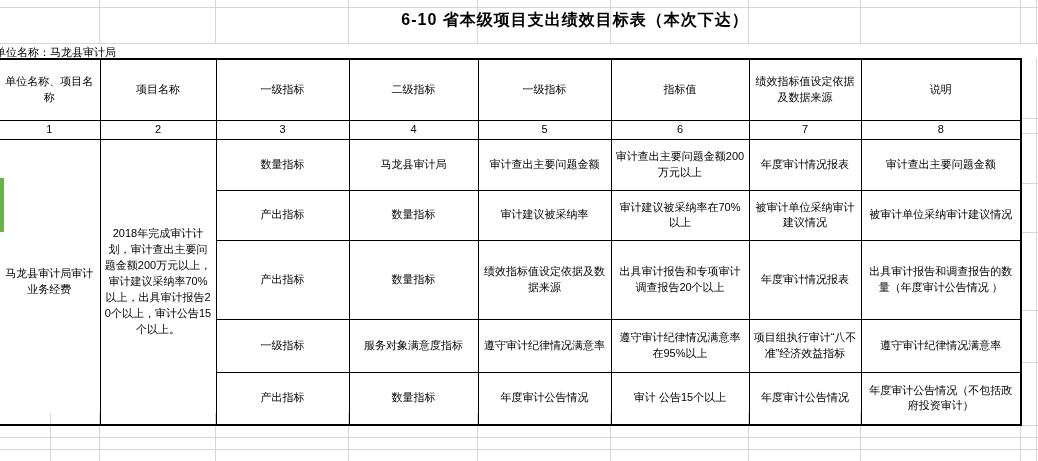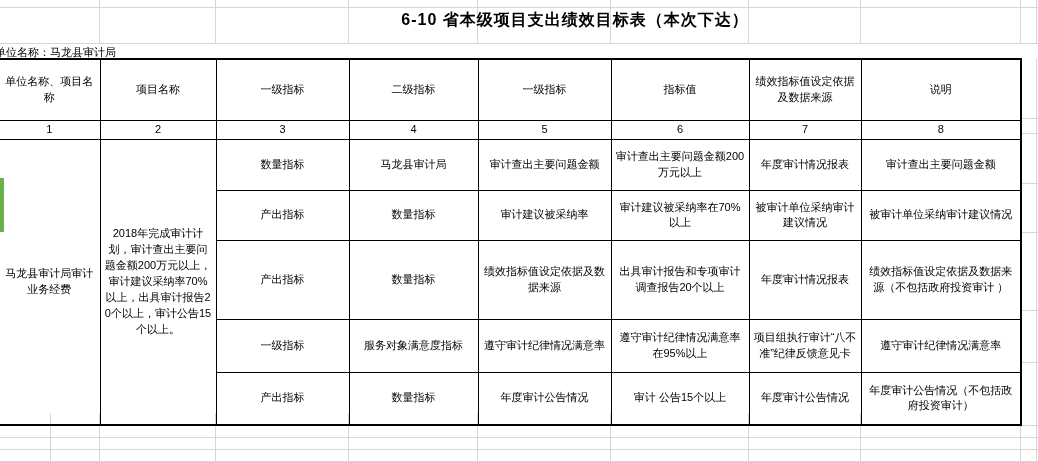--- a/index.html
+++ b/index.html
@@ -153,28 +153,28 @@
         <td>审计建议被采纳率在70%以上</td>
         <td>被审计单位采纳审计建议情况</td>
         <td>被审计单位采纳审计建议情况</td>
       </tr>
       <tr class="r3">
         <td>产出指标</td>
         <td>数量指标</td>
         <td>绩效指标值设定依据及数据来源</td>
         <td>出具审计报告和专项审计调查报告20个以上</td>
         <td>年度审计情况报表</td>
-        <td>绩效指标值设定依据及数据来源（不包括政府投资审计 ）</td>
+        <td>出具审计报告和调查报告的数量（年度审计公告情况 ）</td>
       </tr>
       <tr class="r4">
         <td>一级指标</td>
         <td>服务对象满意度指标</td>
         <td>遵守审计纪律情况满意率</td>
         <td>遵守审计纪律情况满意率在95%以上</td>
-        <td>项目组执行审计“八不准”纪律反馈意见卡</td>
+        <td>项目组执行审计“八不准”经济效益指标</td>
         <td>遵守审计纪律情况满意率</td>
       </tr>
       <tr class="r5">
         <td>产出指标</td>
         <td>数量指标</td>
         <td>年度审计公告情况</td>
         <td>审计 公告15个以上</td>
         <td>年度审计公告情况</td>
         <td>年度审计公告情况（不包括政府投资审计）</td>
       </tr>

